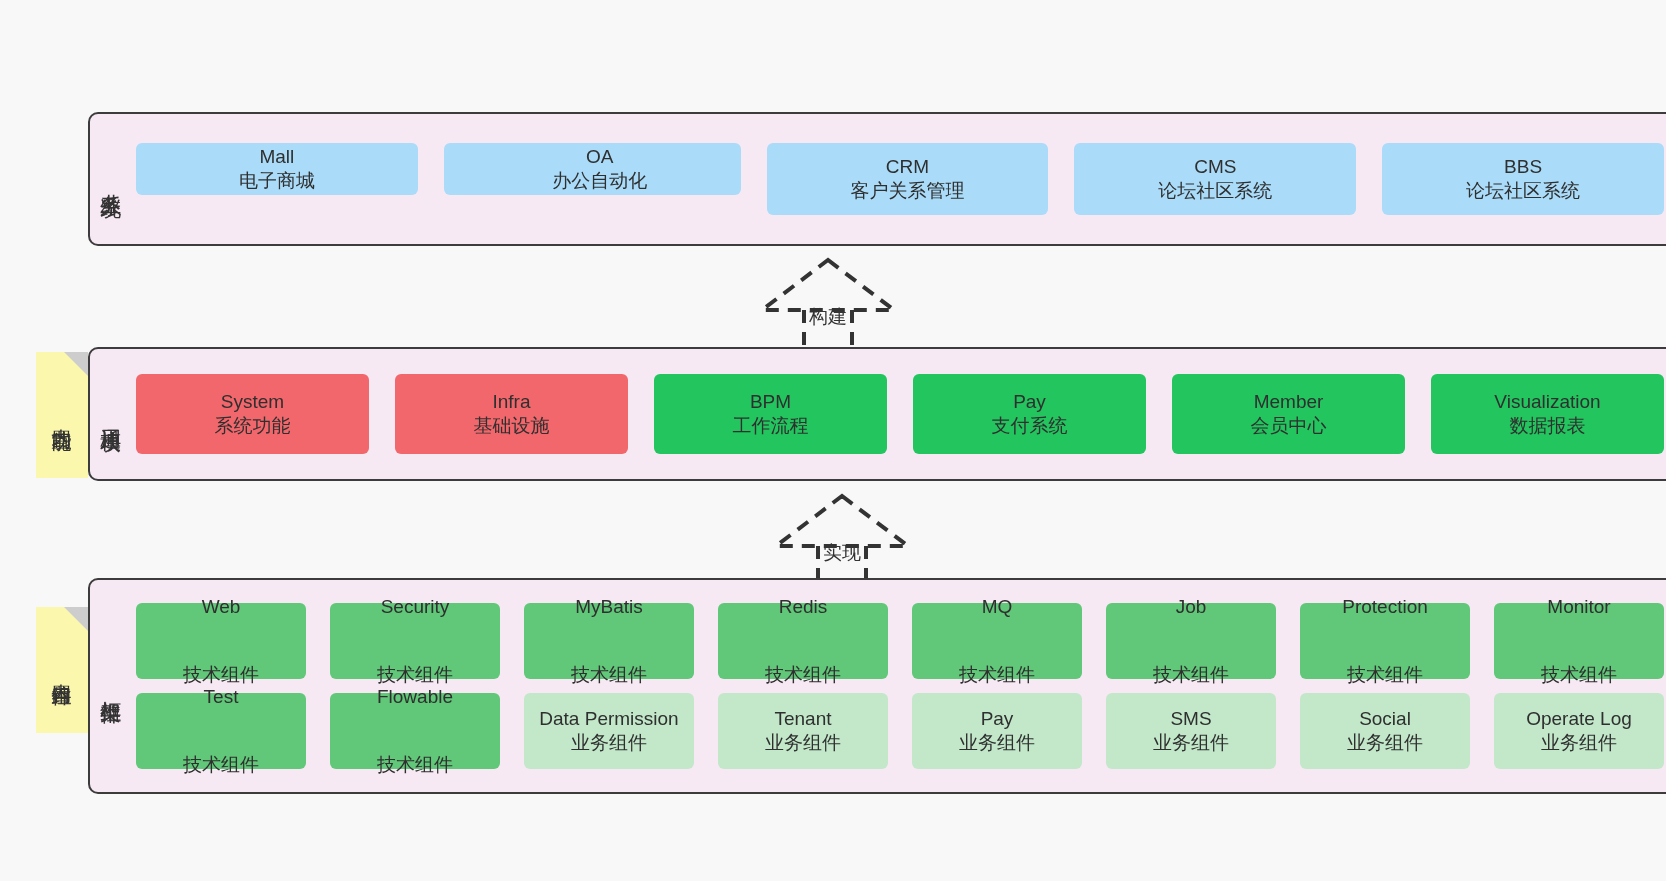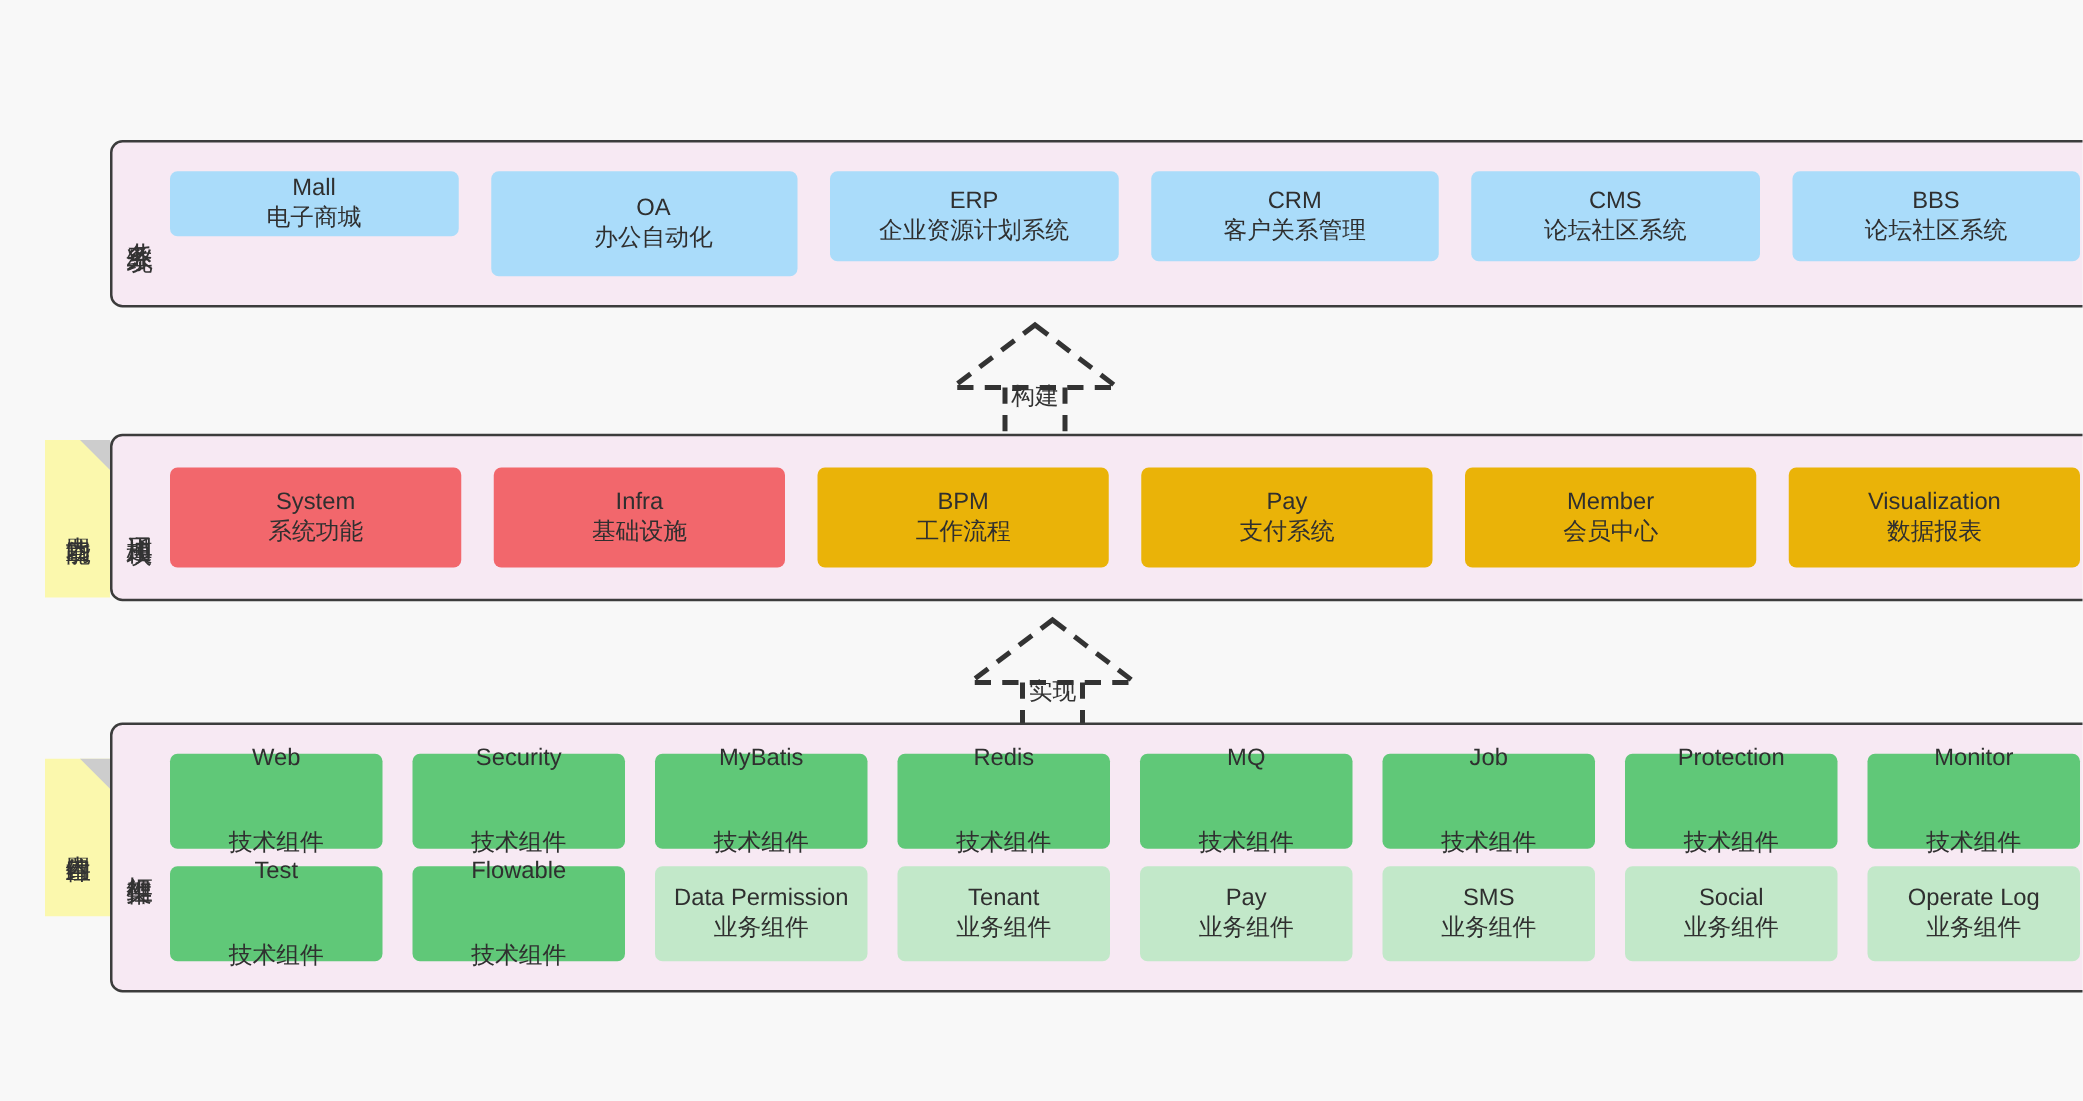--- a/index.html
+++ b/index.html
@@ -79,21 +79,21 @@
     padding: 4px 6px;
     user-select: none;
   }
   .node .n-title { white-space: nowrap; }
   .node .n-sub  { white-space: nowrap; }
   .node.wrap .n-title { white-space: normal; }
 
   
   .c-blue        { background: #aadcfa; }
   .c-red         { background: #f2676c; }
-  .c-pink        { background: #eab308; }
+  .c-pink        { background: #22c55e; }
   .c-green       { background: #60c878; gap: 44px; }
   .c-lightgreen  { background: #c2e8c9; }
 
   
   .note {
     position: absolute;
     box-sizing: border-box;
     background: #fbf8ad;
     display: flex;
     align-items: center;
@@ -145,29 +145,25 @@
   <div class="layer" style="left:88px; top:112px; width:1590px; height:134px;">
     <div class="layer-label">业务系统</div>
     <div class="layer-body">
       <div class="row">
 
         <div class="node c-blue" style="height:52px;">
           <span class="n-title">Mall</span>
           <span class="n-sub">电子商城</span>
         </div>
 
-        <div class="node c-blue" style="height:84px;padding-left:21px;">
+        <div class="node c-blue" style="height:52px;padding-left:21px;">
           <span class="n-title">OA</span>
           <span class="n-sub">办公自动化</span>
         </div>
 
-        <div class="node c-blue" style="height:72px;">
-          <span class="n-title">ERP</span>
-          <span class="n-sub">企业资源计划系统</span>
-        </div>
 
         <div class="node c-blue" style="height:72px;">
           <span class="n-title">CRM</span>
           <span class="n-sub">客户关系管理</span>
         </div>
 
         <div class="node c-blue" style="height:72px;">
           <span class="n-title">CMS</span>
           <span class="n-sub">论坛社区系统</span>
         </div>

